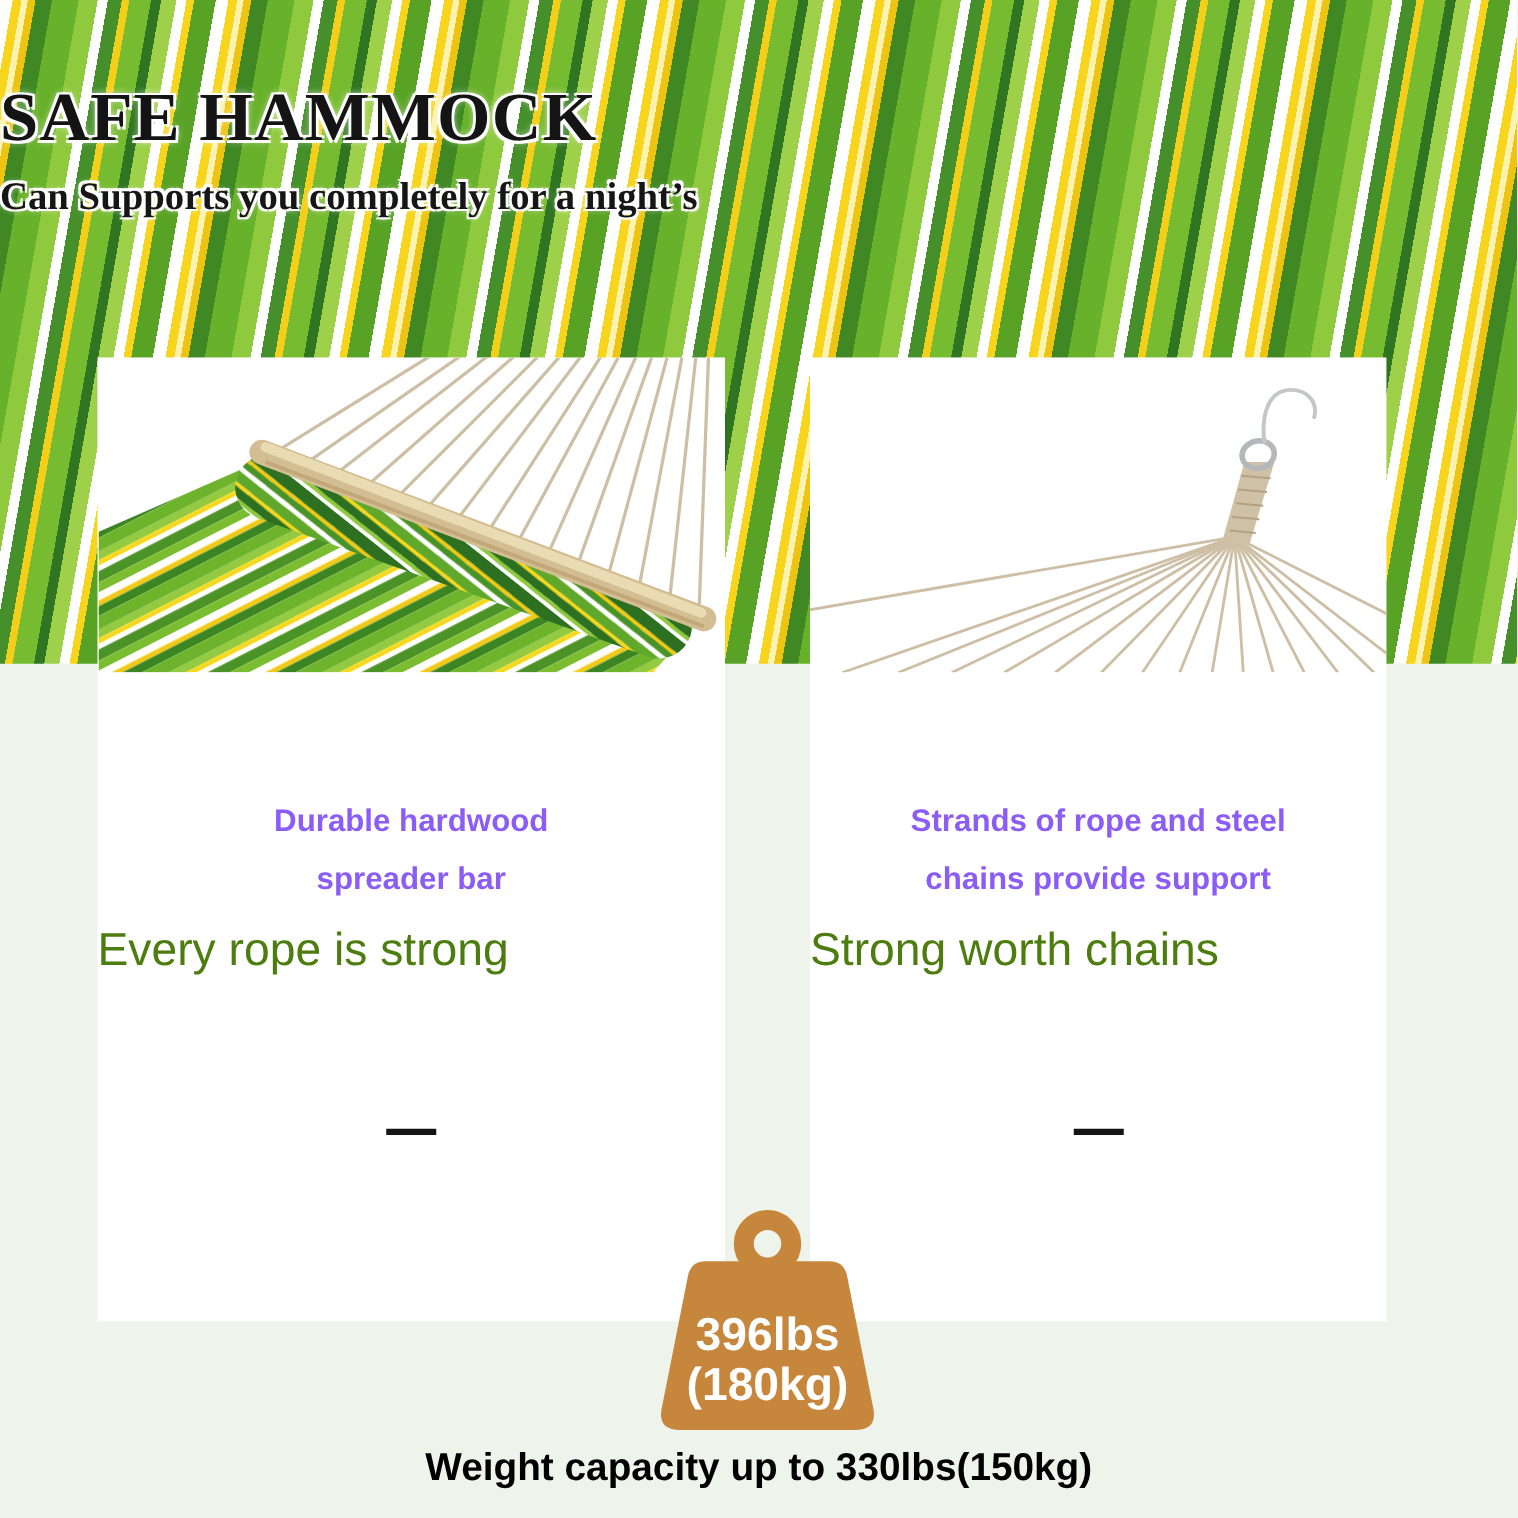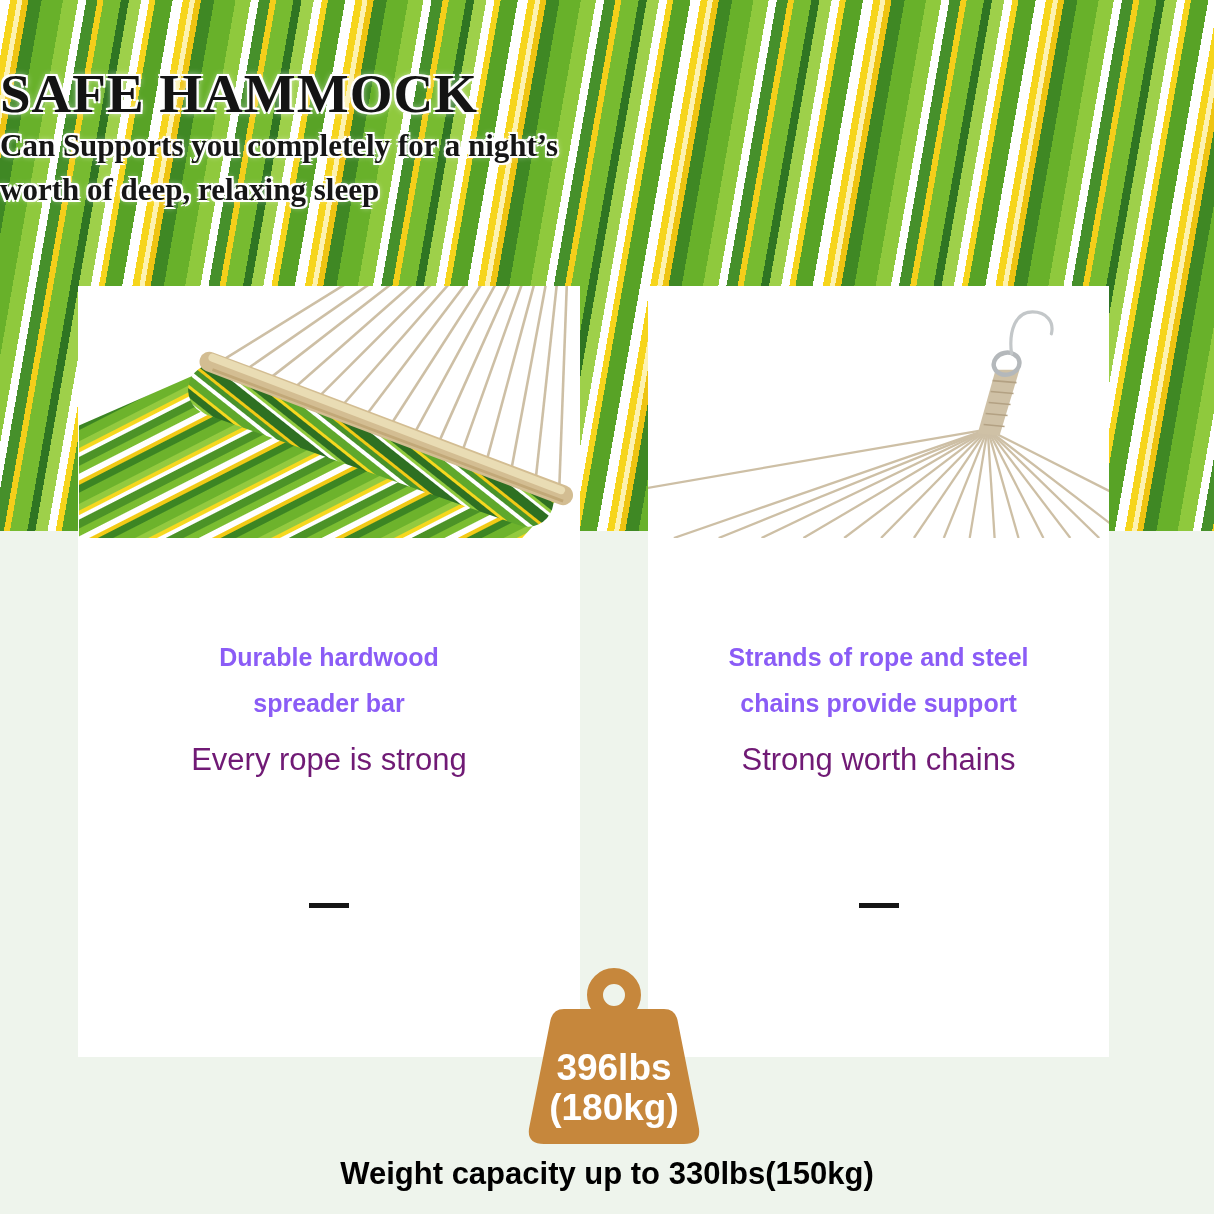--- a/index.html
+++ b/index.html
@@ -31,34 +31,34 @@
   }
   .hero{position:absolute;left:0;top:66px;width:100%;text-align:left;z-index:3;font-family:Liberation Serif, serif;}
   .hero h1{
     margin:0;font-size:55px;line-height:56px;font-weight:800;letter-spacing:1px;color:#141414;
     text-shadow:-2px -2px 0 #fff,2px -2px 0 #fff,-2px 2px 0 #fff,2px 2px 0 #fff,0 0 7px #fff;
   }
   .hero .sub{
     margin:0;font-size:31px;line-height:44px;font-weight:700;color:#161616;
     text-shadow:-2px -2px 0 #fff,2px -2px 0 #fff,-2px 2px 0 #fff,2px 2px 0 #fff,0 0 6px #fff;
   }
-  .hero .sub.first{margin-top:2px;}
+  .hero .sub.first{margin-top:13px;}
   .card{position:absolute;top:286px;background:#ffffff;z-index:2;}
   .card.left{left:78px;width:502px;height:771px;}
   .card.right{left:648px;width:461px;height:771px;}
   .photo{position:absolute;left:0;top:0;width:100%;height:252px;overflow:hidden;}
   .photo svg{display:block;}
   .card h2{
     position:absolute;left:0;top:348px;width:100%;margin:0;text-align:center;
     font-size:25px;line-height:46px;font-weight:600;color:#8b5cf6;
   }
   .card h2 span{display:block;}
   .card .tagline{
-    position:absolute;left:0;top:456px;width:100%;margin:0;text-align:center;
-    font-size:31px;line-height:36px;font-weight:400;color:#701a75;
+    position:absolute;left:0;top:456px;width:100%;margin:0;
+    font-size:37px;line-height:36px;font-weight:400;color:#4d7c0f;
   }
   .dash{position:absolute;top:617px;left:50%;width:40px;height:5px;margin-left:-20px;background:#151515;}
   .weight-icon{position:absolute;left:524px;top:968px;z-index:4;}
   .badge-text{
     position:absolute;left:524px;top:1048px;width:180px;z-index:5;text-align:center;
     font-size:37px;line-height:40px;font-weight:700;color:#ffffff;
   }
   .caption{
     position:absolute;left:0;top:1156px;width:100%;margin:0;text-align:center;z-index:3;
     font-size:31px;font-weight:700;color:#000000;
@@ -67,21 +67,20 @@
 </head>
 <body>
 
 <div class="page">
 
   <div class="banner"></div>
 
   <div class="hero">
     <h1>SAFE HAMMOCK</h1>
     <p class="sub first">Can Supports you completely for a night’s</p>
-    <p class="sub">worth of deep, relaxing sleep</p>
   </div>
 
   <div class="card left">
     <div class="photo">
       <svg width="502" height="252" viewBox="0 0 502 253" xmlns="http://www.w3.org/2000/svg">
         <defs>
           <pattern id="fabP" width="56" height="56" patternUnits="userSpaceOnUse" patternTransform="rotate(-27)">
             <rect x="0" y="0" width="56" height="6" fill="#ffffff"></rect>
             <rect x="0" y="6" width="56" height="4" fill="#f2ca16"></rect>
             <rect x="0" y="10" width="56" height="7" fill="#3c8523"></rect>

